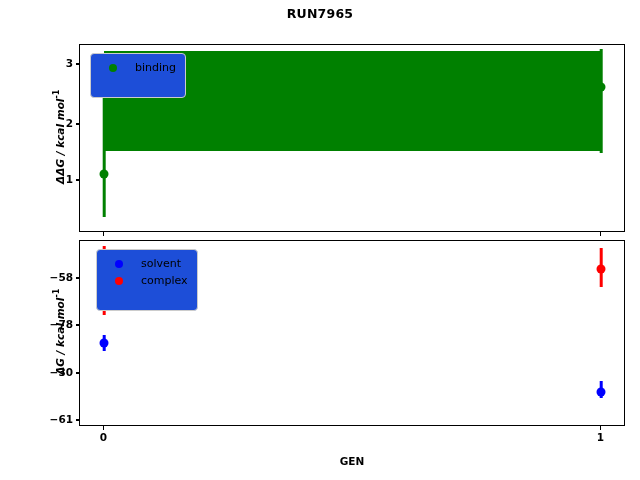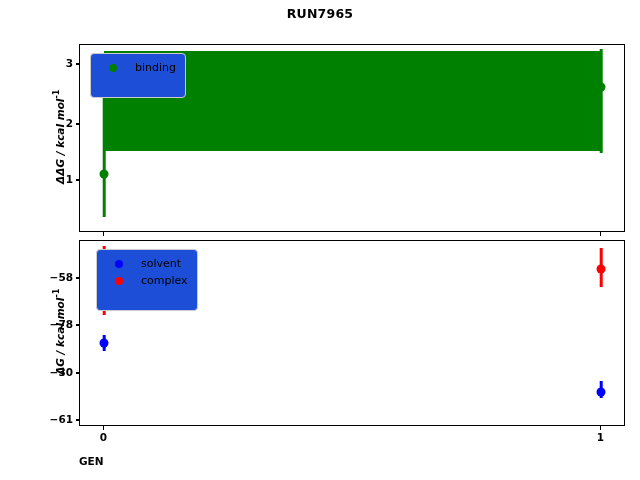--- a/index.html
+++ b/index.html
@@ -106,21 +106,21 @@
     top: 50%;
     width: 150px;
     margin-top: -8px;
     margin-left: -33px;
   }
   #xlabel {
     position: absolute;
     left: 79px;
     width: 546px;
     top: 455px;
-    text-align: left;
+    text-align: center;
     font-size: 10.5px;
     font-weight: bold;
     color: #000000;
   }
   .sup { font-size: 8px; vertical-align: super; }
   .ital { font-style: italic; }
 
   
   .band {
     position: absolute;

